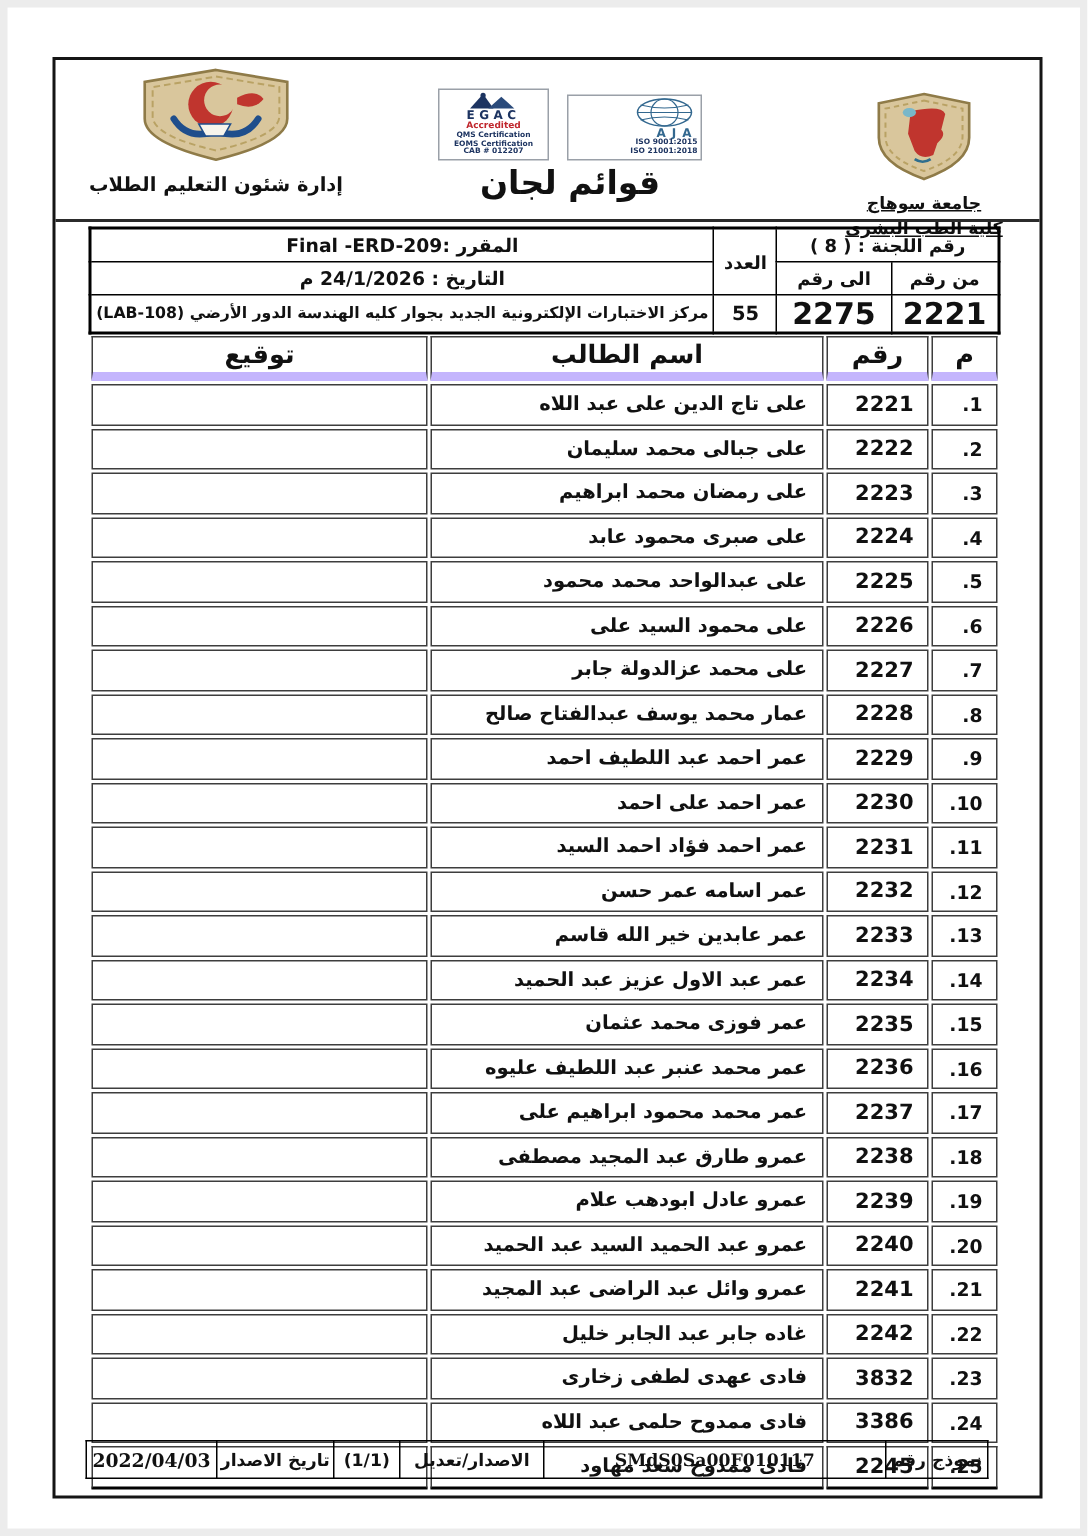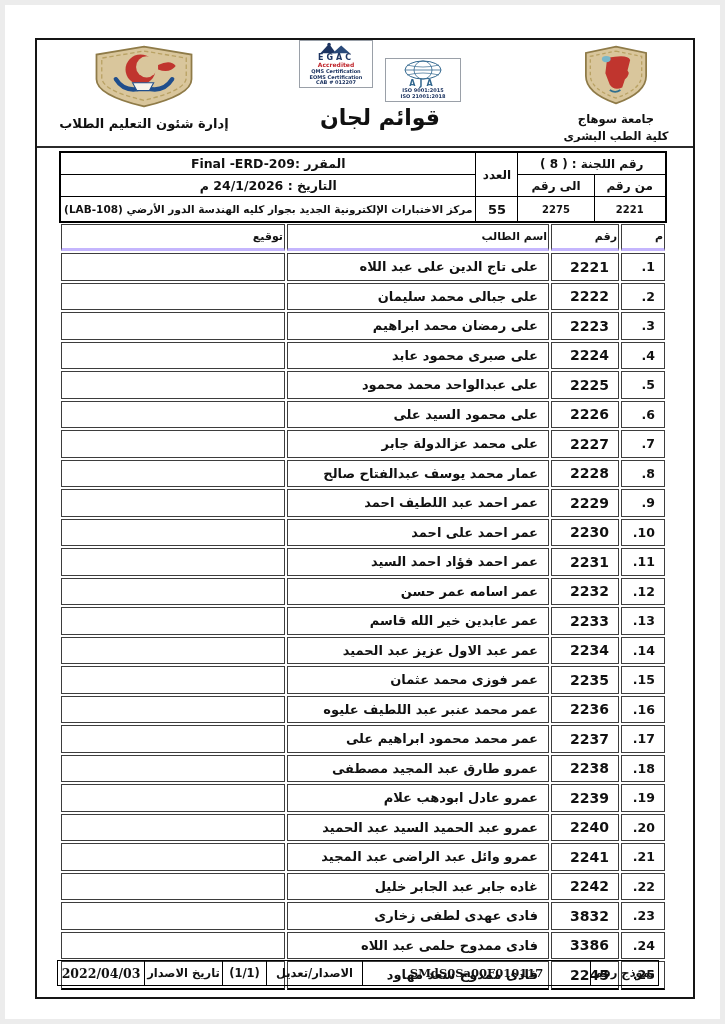--- a/index.html
+++ b/index.html
@@ -3,56 +3,56 @@
 <meta charset="utf-8">
 <style>
   html,body{margin:0;padding:0;background:#ffffff;}
   .page{position:relative;width:725px;height:1024px;background:#fff;
         border:5px solid #ececec;box-sizing:border-box;overflow:hidden;
         font-family:"DejaVu Sans",sans-serif;color:#111;}
   .frame{position:absolute;left:30px;top:33px;width:660px;height:961px;
          border:2px solid #151515;box-sizing:border-box;direction:rtl;}
 
   
-  .right-org{position:absolute;right:6px;top:4px;width:142px;text-align:center;}
+  .right-org{position:absolute;right:6px;top:20px;width:142px;text-align:center;text-decoration:underline;}
   .left-org{position:absolute;left:9px;top:4px;width:196px;text-align:center;}
   .org-label{font-weight:bold;font-size:13px;margin-top:2px;}
   .org-label2{font-weight:bold;font-size:11.5px;line-height:1.4;margin-top:1px;}
-  .center-block{position:absolute;left:148px;top:0;width:390px;text-align:center;}
+  .center-block{position:absolute;left:148px;top:19px;width:390px;text-align:center;}
   .badges{display:flex;justify-content:center;align-items:flex-start;gap:12px;direction:ltr;}
   .badge{background:#fff;border:1px solid #9aa0a8;box-sizing:border-box;
          display:flex;flex-direction:column;align-items:center;overflow:hidden;}
   .badge-egac{width:74px;height:48px;padding:1px 2px;}
-  .badge-aja{width:76px;height:44px;margin-top:18px;padding:1px 2px;}
+  .badge-aja{width:90px;height:44px;margin-top:4px;padding:1px 2px;align-items:flex-end;}
   .egac-name{font-size:8px;font-weight:bold;color:#1d3461;letter-spacing:3px;line-height:1;}
   .egac-acc{font-size:6px;font-weight:bold;color:#c0272d;line-height:1.1;}
   .tiny-line{font-size:5px;font-weight:bold;color:#1d3461;line-height:1.15;white-space:nowrap;}
   .aja-name{font-size:8px;font-weight:bold;color:#33688f;letter-spacing:4px;line-height:1;}
   .title1{font-weight:bold;font-size:22px;margin-top:3px;}
   .title2{font-weight:bold;font-size:16.5px;margin-top:2px;}
   .header-rule{position:absolute;left:0;top:106px;width:656px;height:2px;background:#2b2b2b;}
 
   
   table{border-collapse:collapse;}
   .info-table{position:absolute;right:26px;top:111px;width:608px;table-layout:fixed;
               border:2px solid #000;}
   .info-table td{border:1px solid #000;text-align:center;font-weight:bold;
                  padding:0 2px;overflow:hidden;white-space:nowrap;}
   .info-table .lbl{font-size:12px;height:21px;}
-  .info-table .num{font-size:10px;height:24px;}
+  .info-table .num{font-size:20px;height:24px;}
   .info-table .course{font-size:12.5px;}
   .info-table .loc{font-size:10.5px;}
 
   
   .students-table{position:absolute;right:26px;top:182px;width:608px;table-layout:fixed;
                   border-collapse:separate;border-spacing:2px 2px;}
   .students-table td{border:1px solid #3d3d3d;font-weight:bold;background:#fff;
                      overflow:hidden;white-space:nowrap;}
-  .students-table tr.head td{height:21px;font-size:11px;
-                             border-bottom:3px solid #c4b5fd;}
+  .students-table tr.head td{height:21px;text-align:center;font-size:17px;
+                             border-bottom:6px solid #c4b5fd;}
   .students-table tr.body-row td{height:23.5px;}
   .students-table tr.body-row:last-child td{border-bottom:2.5px solid #000;}
   .c-serial{text-align:right;padding-right:9px;font-size:12.5px;}
   .c-number{text-align:right;padding-right:9px;font-size:14px;}
   .c-name{text-align:right;padding-right:10px;font-size:13px;margin-top:12px;}
 
   
   .footer-table{position:absolute;right:34px;top:920px;width:602px;table-layout:fixed;
                 border:1.5px solid #000;}
   .footer-table td{border:1px solid #000;text-align:center;font-weight:bold;

